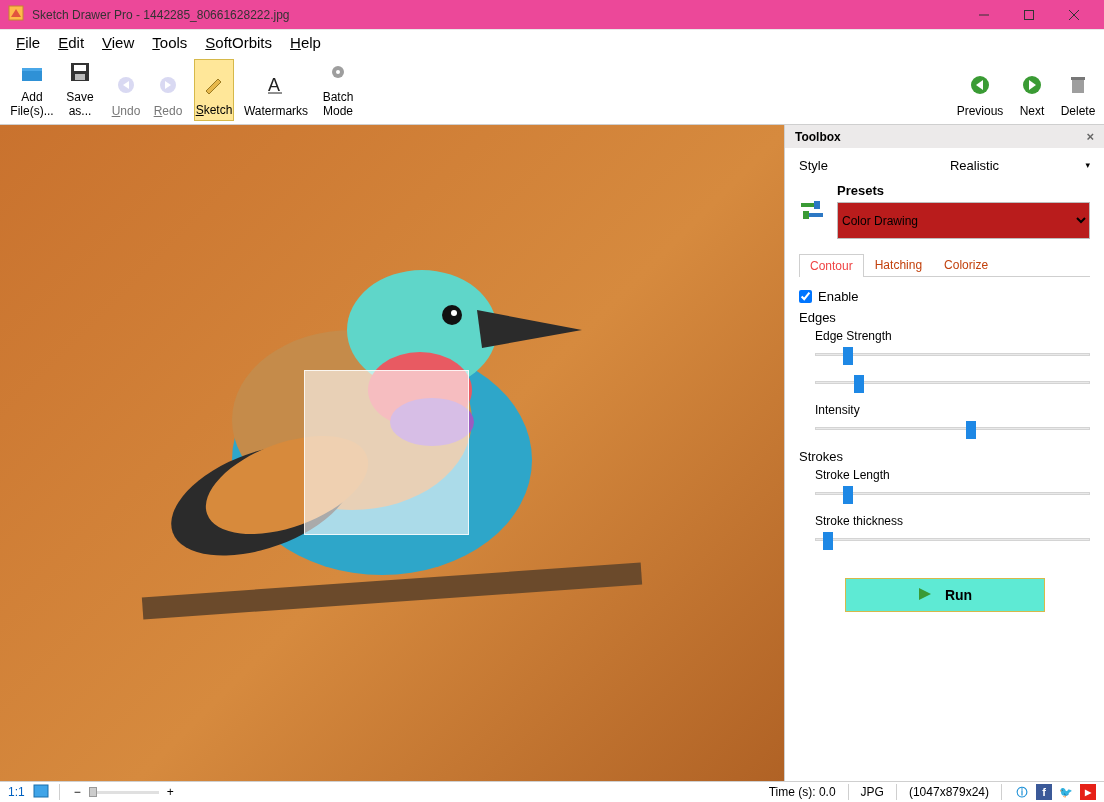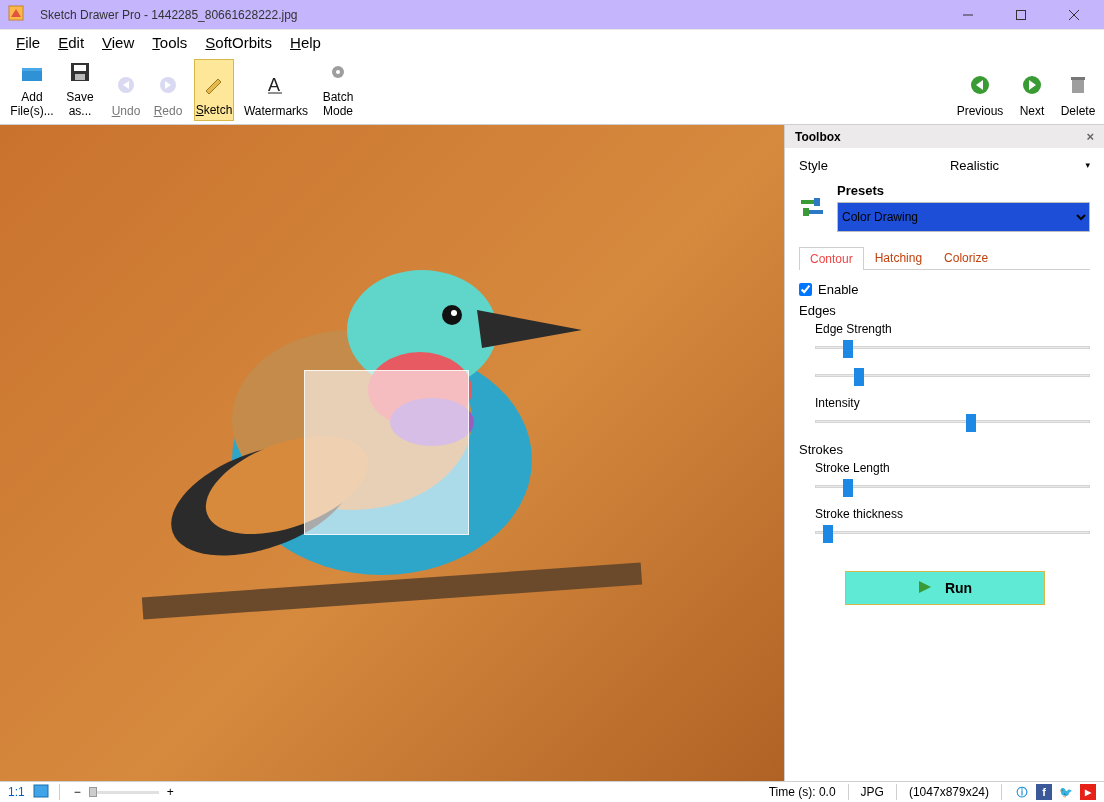--- a/index.html
+++ b/index.html
@@ -1,18 +1,18 @@
 <!DOCTYPE html>
 <html><head>
 <meta charset="utf-8">
 <style>
 * { box-sizing: border-box; margin: 0; padding: 0; font-family: "Segoe UI", Tahoma, sans-serif; }
 body { width: 1104px; height: 802px; background: #fff; overflow: hidden; font-size: 13px; }
 
-.titlebar { height: 30px; display: flex; align-items: center; padding: 0 8px; border-bottom: 1px solid #e8e8e8; background: #c4b5fd; gap: 8px; }
+.titlebar { height: 30px; display: flex; align-items: center; padding: 0 8px; border-bottom: 1px solid #e8e8e8; background: #ec4899; }
 .titlebar .app-icon { width: 16px; height: 16px; margin-right: 8px; }
 .titlebar .title { flex: 1; font-size: 12px; color: #333; }
 .titlebar .winbtn { width: 45px; height: 30px; display: flex; align-items: center; justify-content: center; }
 .titlebar .winbtn svg { display: block; }
 
 .menubar { height: 25px; display: flex; align-items: center; padding: 0 8px; gap: 2px; }
 .menubar span { padding: 3px 8px; font-size: 15px; }
 .menubar span u { text-decoration: underline; }
 
 .toolbar { display: flex; padding: 4px 6px 4px 6px; gap: 6px; border-bottom: 1px solid #cfcfcf; background: #fff; height: 70px; }
@@ -35,21 +35,21 @@
 .tool-title .x { margin-left: auto; font-size: 13px; color: #666; }
 .tool-body { padding: 10px 14px 8px 14px; display: flex; flex-direction: column; gap: 4px; }
 .style-row { display: flex; align-items: flex-end; margin-bottom: 6px; }
 .style-row .lab { width: 60px; }
 .style-row .val { flex: 1; text-align: center; position: relative; }
 .style-row .caret { position: absolute; right: 0; top: 2px; font-size: 9px; }
 .presets-row { display: flex; align-items: center; gap: 10px; margin-bottom: 6px; }
 .presets-row .picon { width: 28px; height: 28px; }
 .presets-col { flex: 1; display: flex; flex-direction: column; gap: 4px; }
 .presets-col b { font-size: 13px; }
-.presets-col select { width: 100%; height: 30px; font-size: 12px; border: 1px solid #bdbdbd; background: #1d4ed8; }
+.presets-col select { width: 100%; height: 37px; font-size: 12px; border: 1px solid #bdbdbd; background: #b91c1c; }
 .tabs { display: flex; border-bottom: 1px solid #cfcfcf; margin-top: 4px; }
 .tabs .tab { padding: 4px 10px; font-size: 12px; color: #c2410c; border: 1px solid transparent; border-bottom: none; }
 .tabs .tab.active { border-color: #cfcfcf; background: #fff; position: relative; top: 1px; color: #ef4444; }
 .sec { margin-top: 8px; }
 .sec .chk { display: flex; align-items: center; gap: 6px; margin-bottom: 6px; font-size: 13px; }
 .sec .group-title { font-size: 13px; margin: 6px 0 4px 0; }
 .sec .param { margin-left: 16px; margin-bottom: 14px; }
 .sec .param .plabel { font-size: 12px; margin-bottom: 4px; }
 .sec .slider { position: relative; height: 14px; }
 .sec .slider .track { position: absolute; left: 0; right: 0; top: 6px; height: 3px; background: #e9e9e9; border: 1px solid #d4d4d4; }

